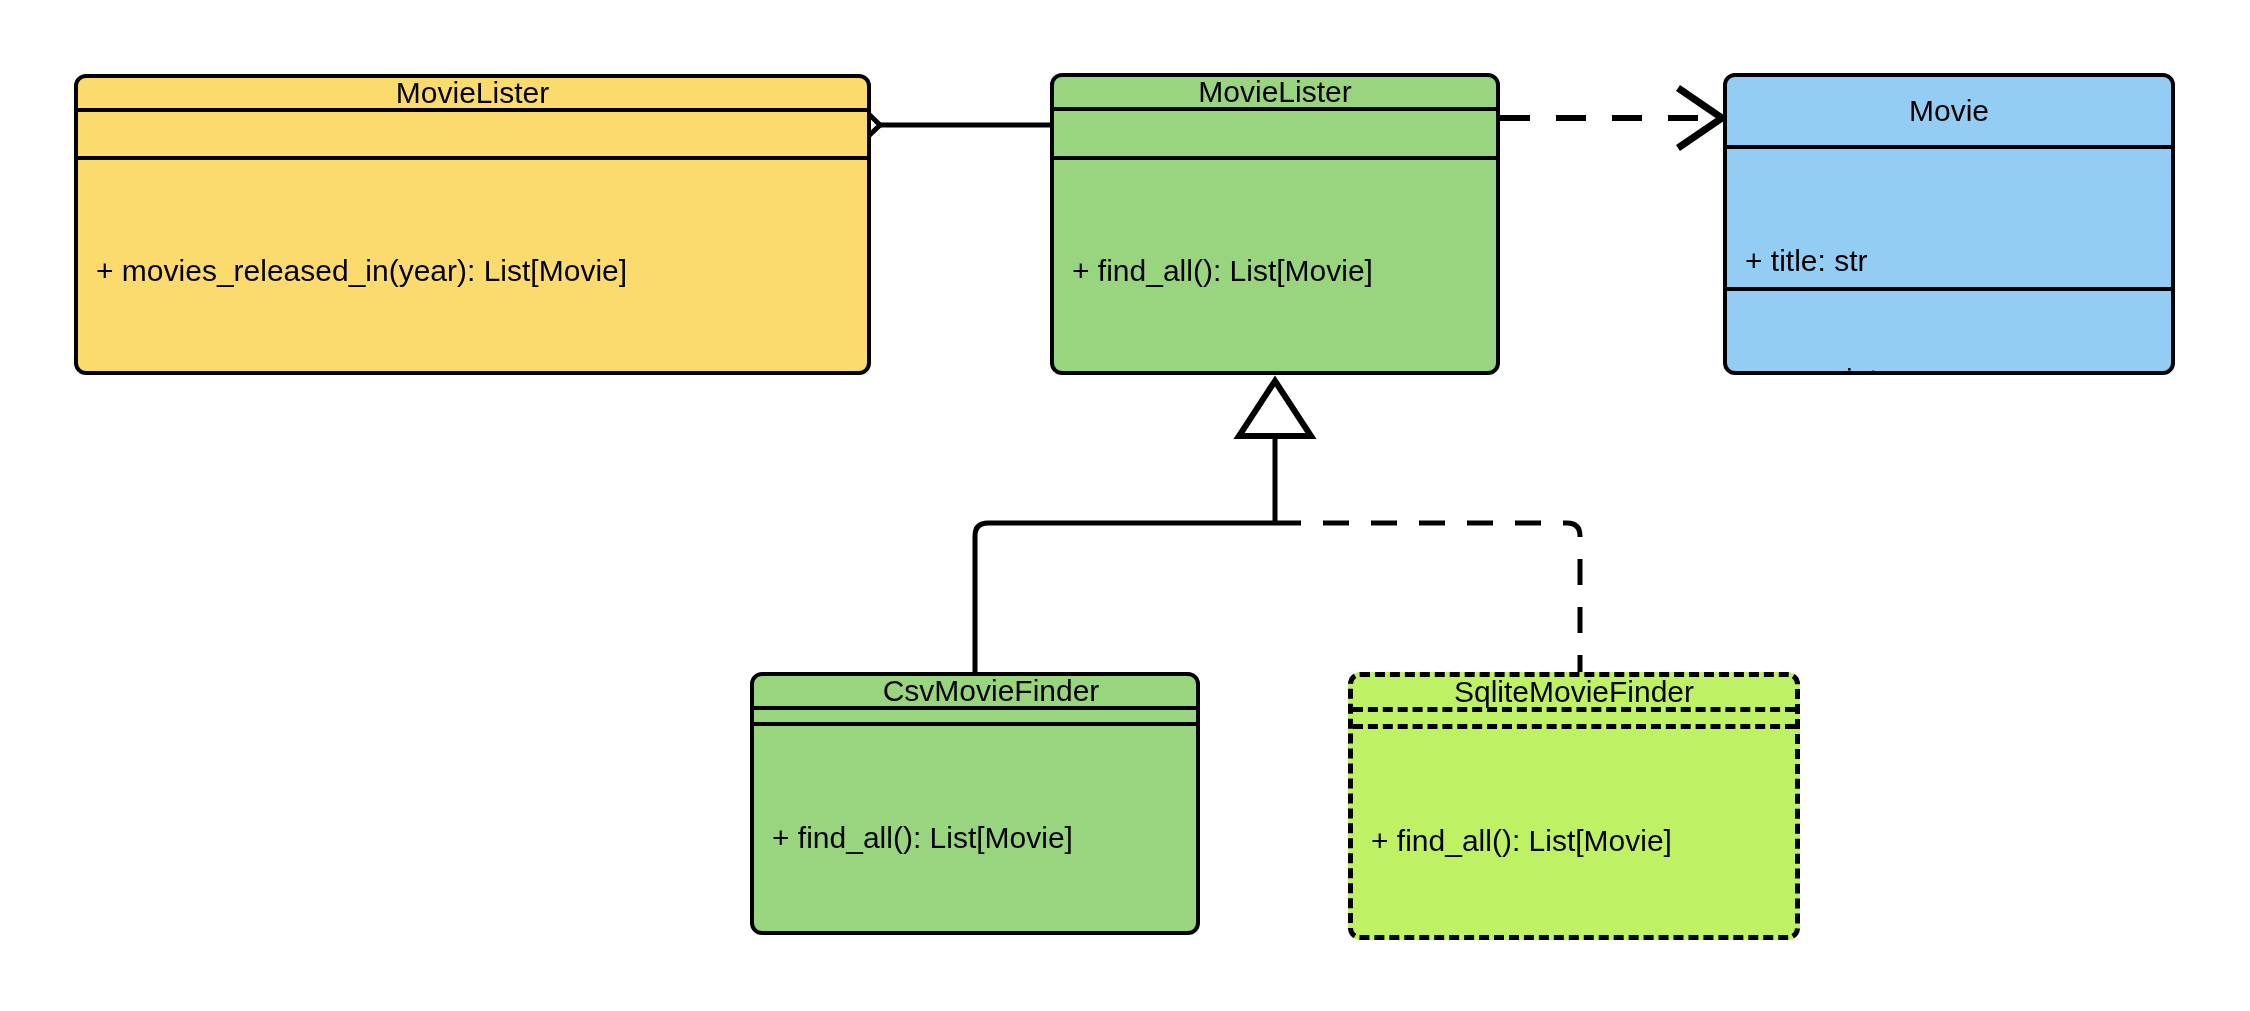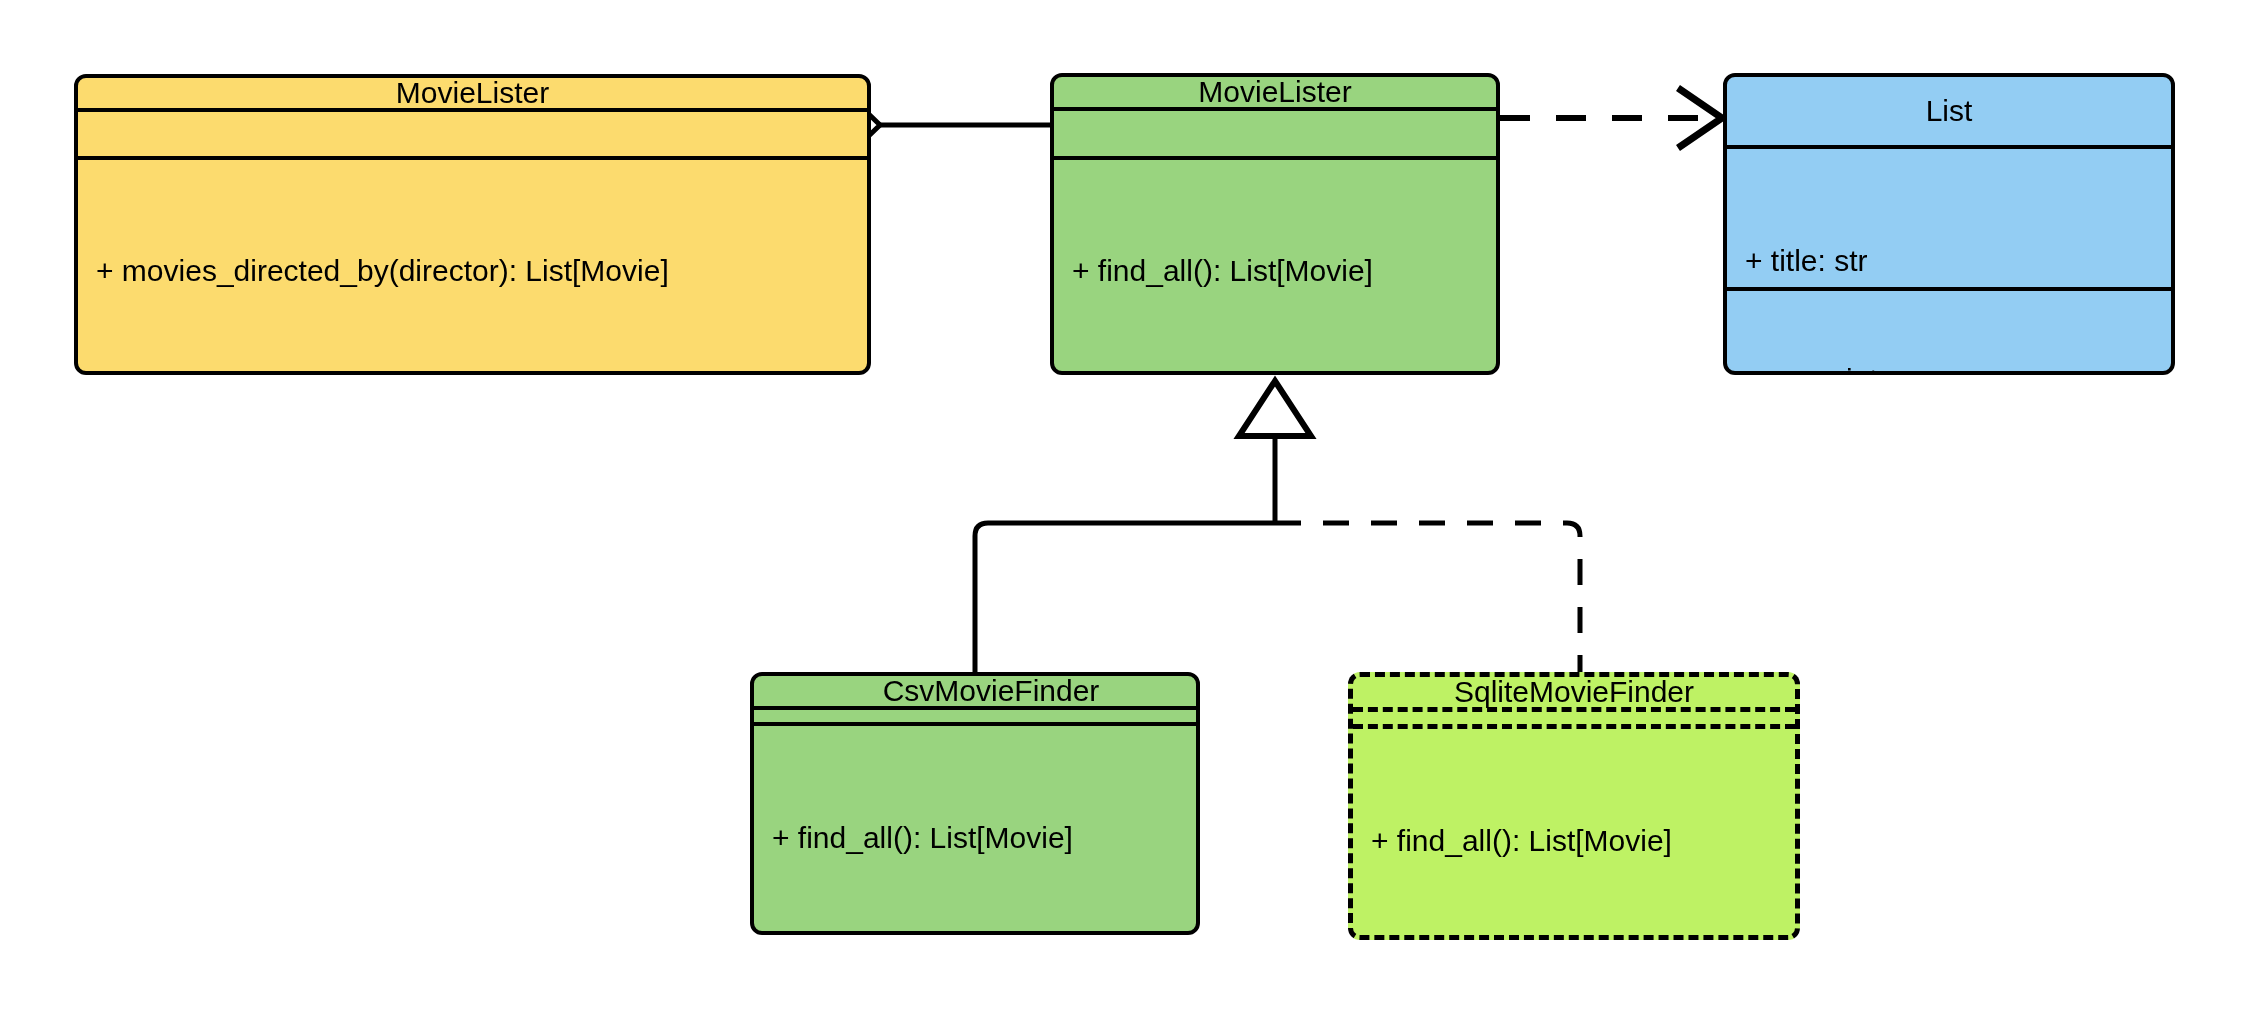--- a/index.html
+++ b/index.html
@@ -139,34 +139,34 @@
 
     <g>
       <path d="M 1275 523 L 1567 523 Q 1580 523 1580 536 L 1580 672" fill="none" stroke="#000000" stroke-width="5" stroke-dasharray="26 22" stroke-linecap="butt" stroke-linejoin="round"></path>
     </g>
   </svg>
 
   <div class="uml-class" id="box-movielister">
     <div class="cmp c1 class-name">MovieLister</div>
     <div class="cmp c2 div-top members empty-cmp"></div>
     <div class="cmp c3 div-top members">
-      <div class="member-row">+ movies_directed_by(director): List[Movie]</div>
+      <div class="member-row">+ movies_released_in(year): List[Movie]</div>
     </div>
   </div>
 
   <div class="uml-class" id="box-moviefinder">
     <div class="cmp c1 class-name">MovieLister</div>
     <div class="cmp c2 div-top members empty-cmp"></div>
     <div class="cmp c3 div-top members">
       <div class="member-row">+ find_all(): List[Movie]</div>
     </div>
   </div>
 
   <div class="uml-class" id="box-movie">
-    <div class="cmp c1 class-name">List</div>
+    <div class="cmp c1 class-name">Movie</div>
     <div class="cmp c2 div-top members">
       <div class="member-row">+ title: str</div>
       <div class="member-row">+ year: int</div>
       
     </div>
     <div class="cmp c3 div-top members empty-cmp"></div>
   </div>
 
   <div class="uml-class" id="box-csvmoviefinder">
     <div class="cmp c1 class-name">CsvMovieFinder</div>

